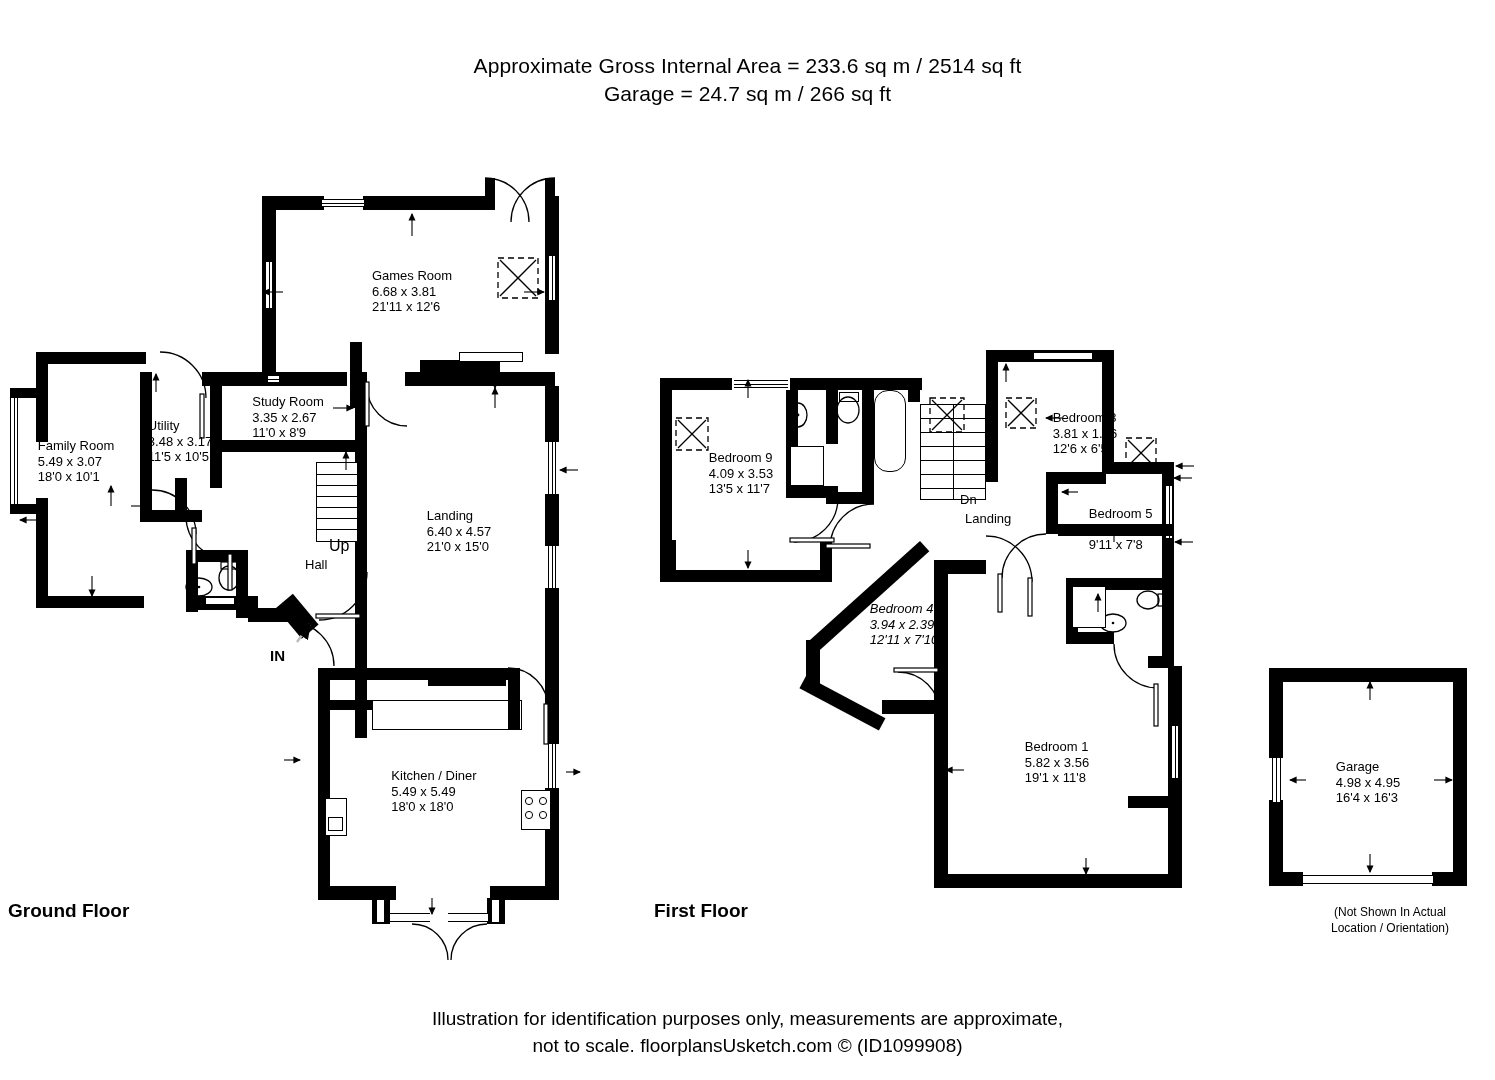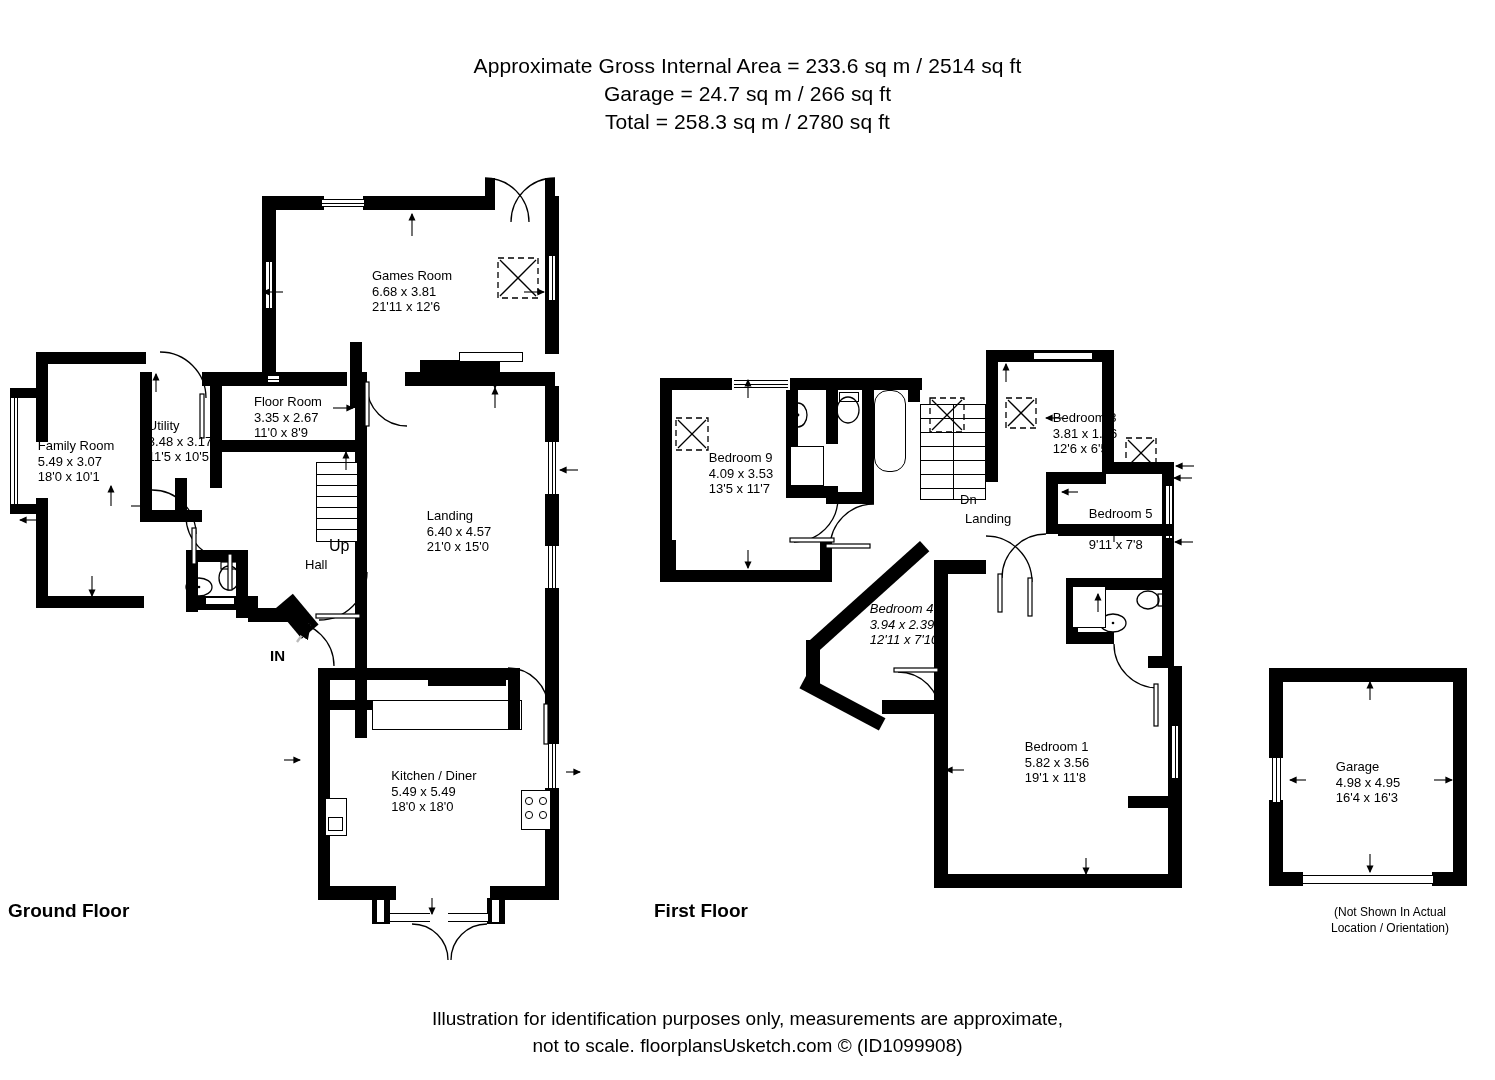--- a/index.html
+++ b/index.html
@@ -36,21 +36,20 @@
   svg.ov{position:absolute;left:0;top:0;width:1495px;height:1080px;overflow:visible;pointer-events:none;}
 </style>
 </head>
 <body>
 
 <div class="page">
 
   <div class="hdr">
     <div>Approximate Gross Internal Area = 233.6 sq m / 2514 sq ft</div>
     <div>Garage = 24.7 sq m / 266 sq ft</div>
-    <div>Total = 258.3 sq m / 2780 sq ft</div>
   </div>
 
   <div>
 
     <div class="w" style="left:262px;top:196px;width:14px;height:190px;"></div>
     <div class="w" style="left:262px;top:196px;width:62px;height:14px;"></div>
     <div class="w" style="left:363px;top:196px;width:122px;height:14px;"></div>
     <div class="win" style="left:322px;top:199px;width:42px;height:8px;"></div>
     <div class="winline" style="left:322px;top:202.5px;width:42px;height:1.2px;"></div>
 
@@ -354,21 +353,21 @@
       <line x1="297" y1="642" x2="310" y2="624" marker-end="url(#ah)"></line>
     </g>
   </svg>
 
   <div class="room" style="left:412px;top:268px;">
     <span class="n">Games Room</span>
     <span class="n">6.68 x 3.81</span>
     <span class="n">21'11 x 12'6</span>
   </div>
   <div class="room" style="left:288px;top:394px;">
-    <span class="n">Floor Room</span>
+    <span class="n">Study Room</span>
     <span class="n">3.35 x 2.67</span>
     <span class="n">11'0 x 8'9</span>
   </div>
   <div class="room" style="left:180px;top:418px;">
     <span class="n">Utility</span>
     <span class="n">3.48 x 3.17</span>
     <span class="n">11'5 x 10'5</span>
   </div>
   <div class="room" style="left:76px;top:438px;">
     <span class="n">Family Room</span>

